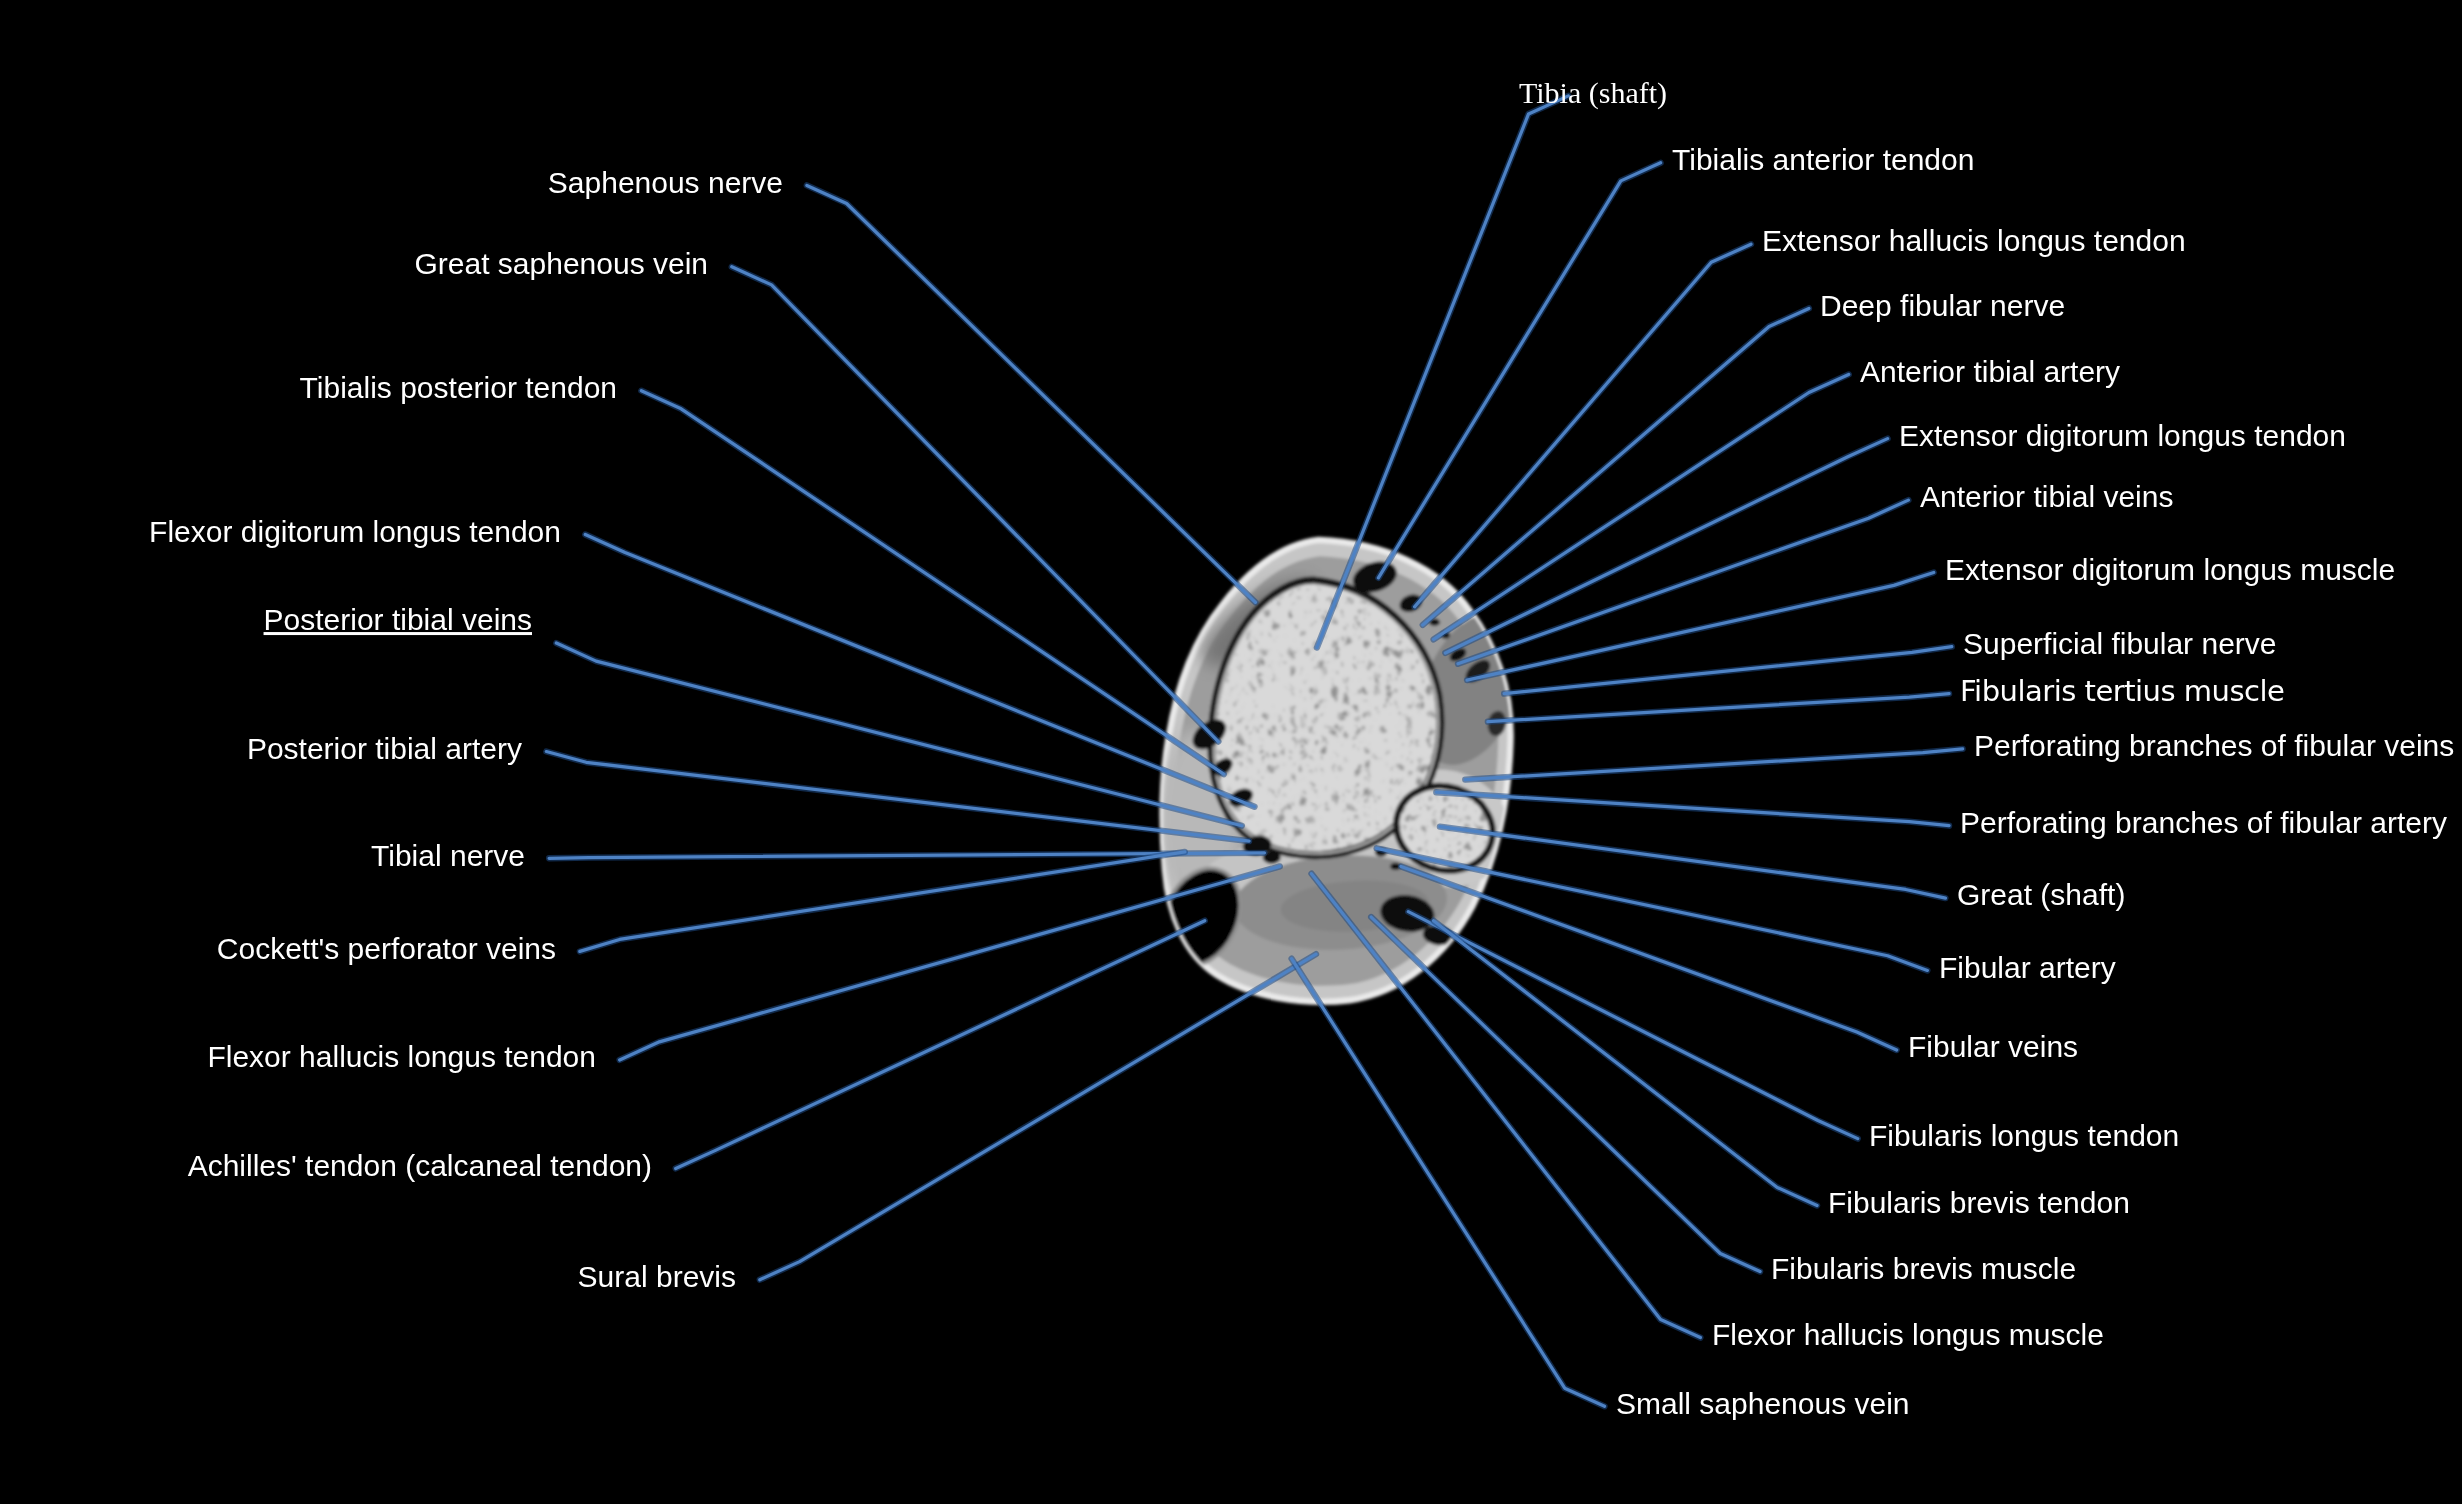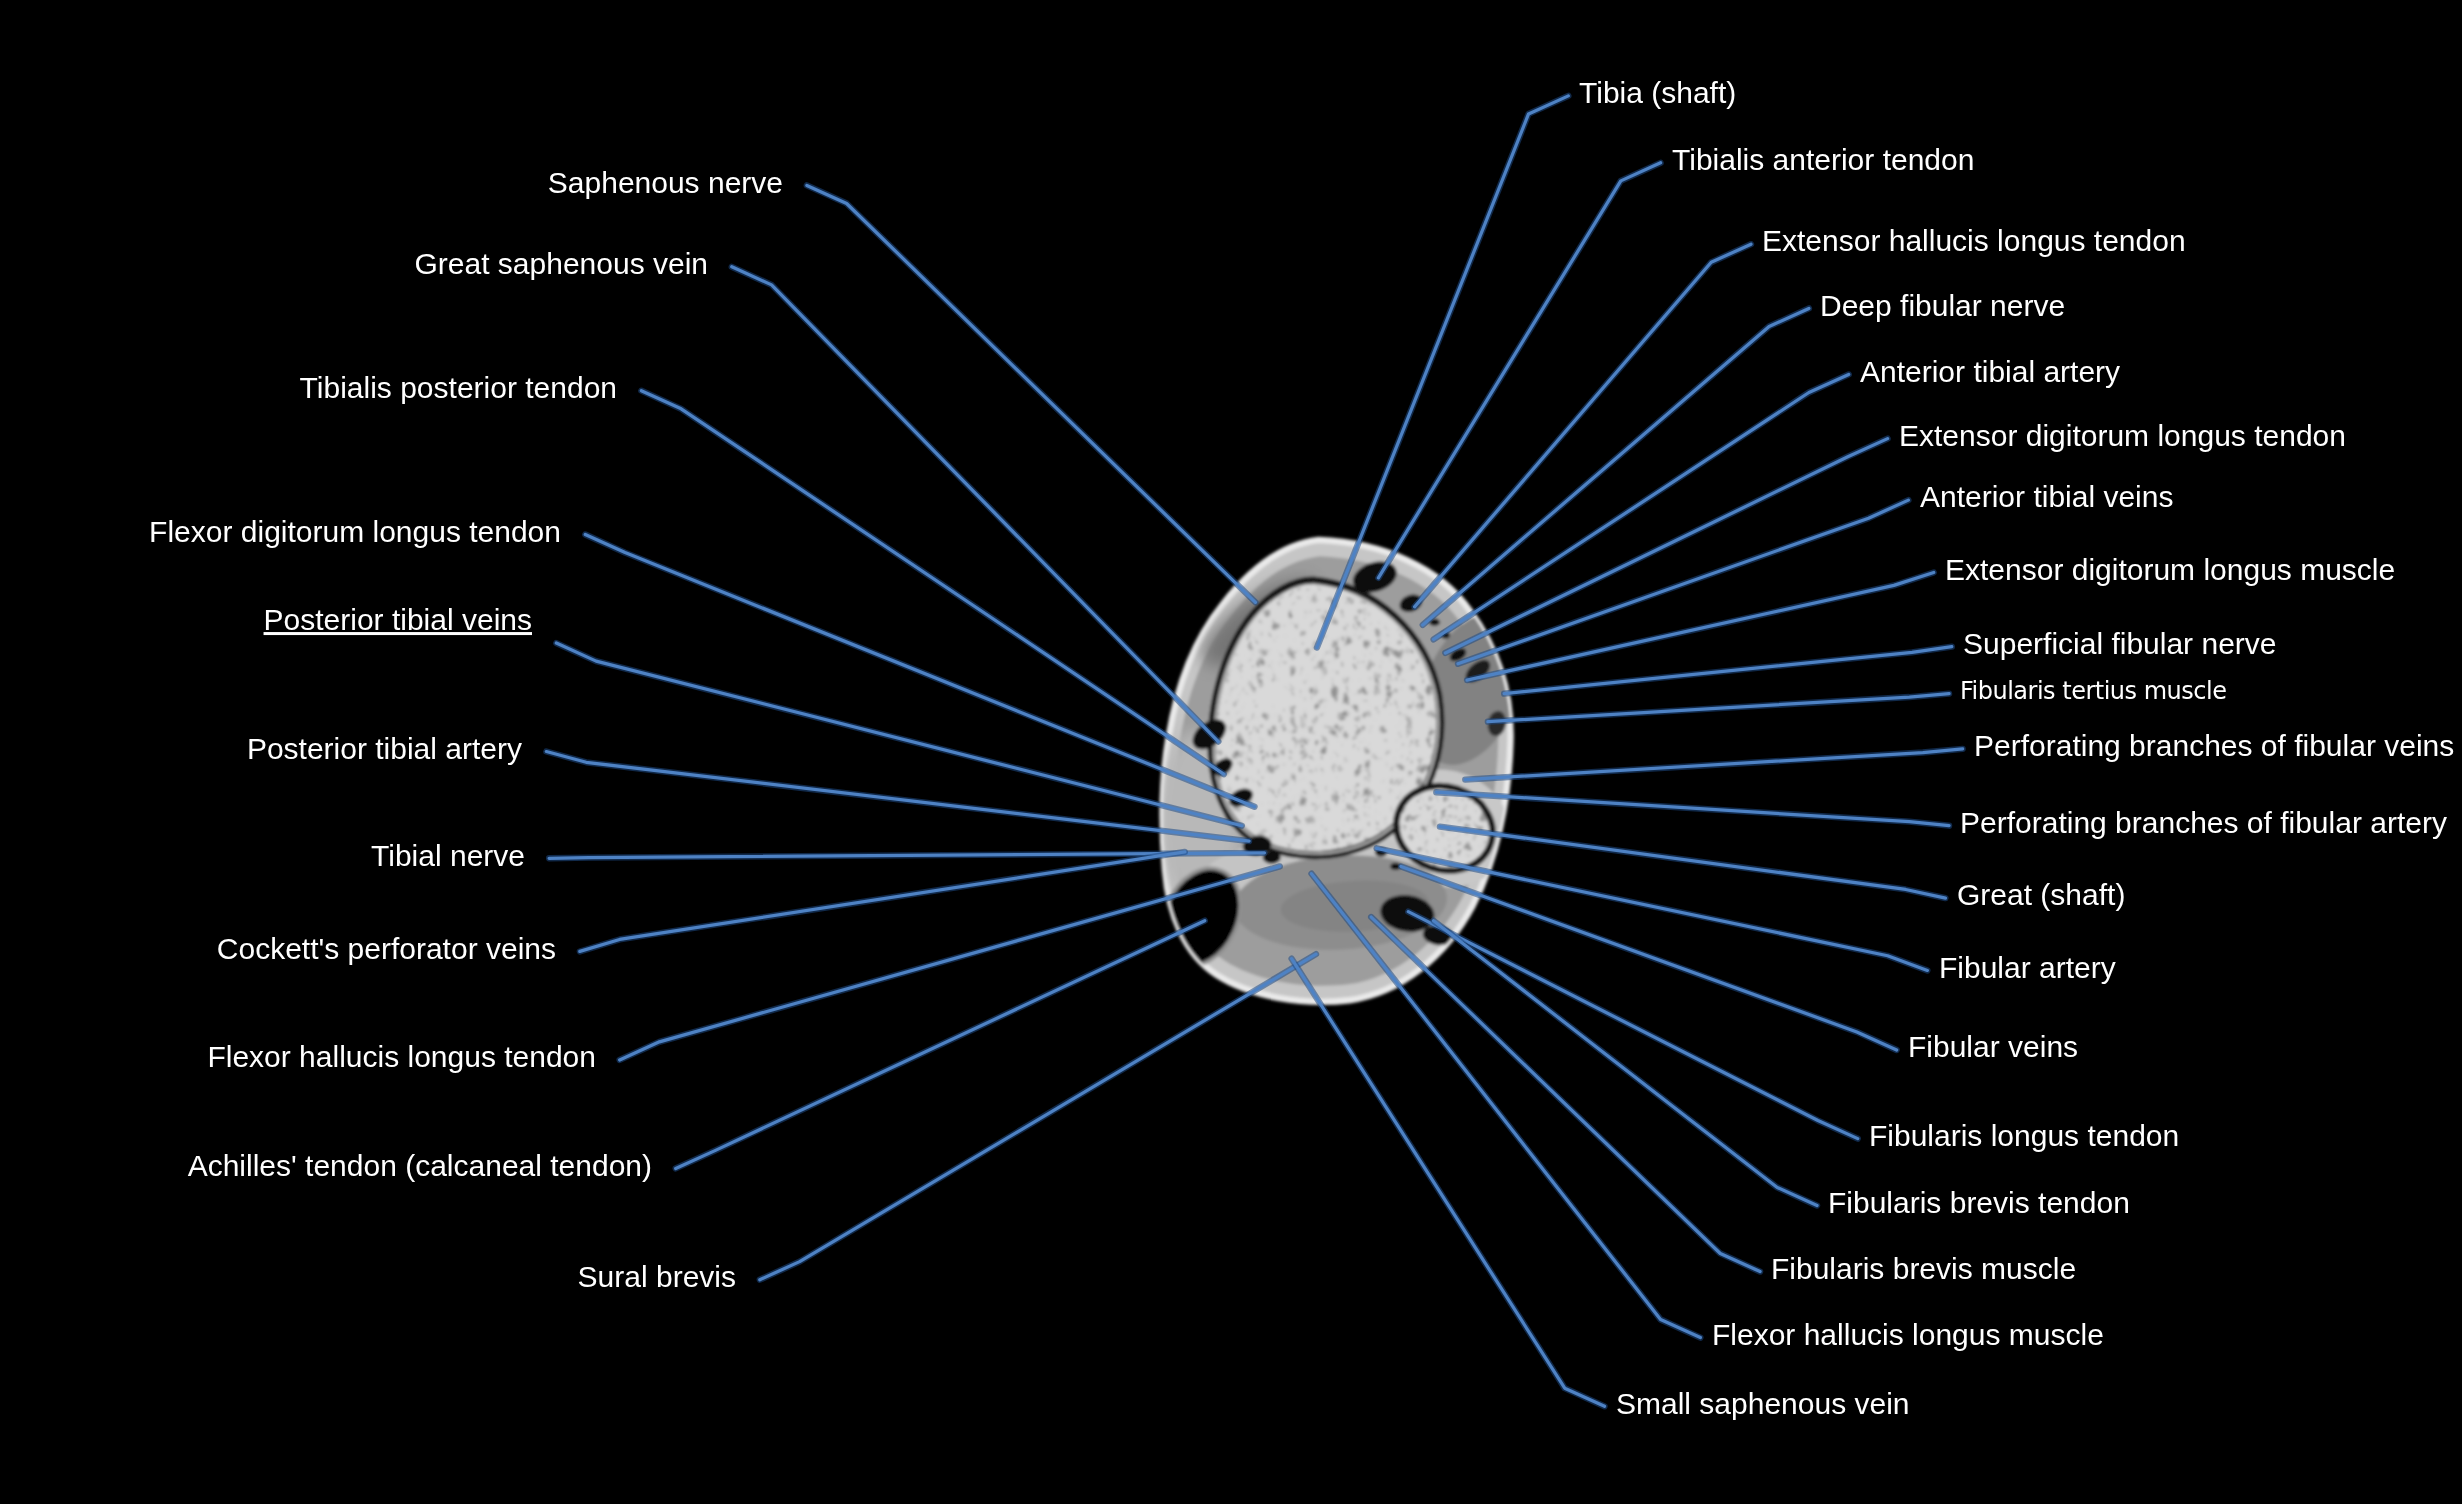--- a/index.html
+++ b/index.html
@@ -38,21 +38,21 @@
     font-size: 30px;
     line-height: 1.15;
     white-space: nowrap;
     transform: translateY(-52%);
     font-family: "Liberation Sans", sans-serif;
     pointer-events: auto;
     cursor: default;
   }
   .anat-label.alt-font {
     font-family: "DejaVu Sans", sans-serif;
-    font-size: 24px;
+    font-size: 29px;
     letter-spacing: -0.5px;
   }
   .side-left  { text-align: right; }
   .side-right { text-align: left; }
 </style>
 </head>
 <body>
 
 <div id="canvas">
 
@@ -238,21 +238,21 @@
       <div class="anat-label side-left" style="top: 265px; right: 1754px;">Great saphenous vein</div>
       <div class="anat-label side-left" style="top: 389px; right: 1845px;">Tibialis posterior tendon</div>
       <div class="anat-label side-left" style="top: 533px; right: 1901px;">Flexor digitorum longus tendon</div>
       <div class="anat-label side-left" style="top: 621px; right: 1930px; text-decoration: underline;">Posterior tibial veins</div>
       <div class="anat-label side-left" style="top: 750px; right: 1940px;">Posterior tibial artery</div>
       <div class="anat-label side-left" style="top: 857px; right: 1937px;">Tibial nerve</div>
       <div class="anat-label side-left" style="top: 950px; right: 1906px;">Cockett's perforator veins</div>
       <div class="anat-label side-left" style="top: 1058px; right: 1866px;">Flexor hallucis longus tendon</div>
       <div class="anat-label side-left" style="top: 1167px; right: 1810px;">Achilles' tendon (calcaneal tendon)</div>
       <div class="anat-label side-left" style="top: 1278px; right: 1726px;">Sural brevis</div>
-      <div class="anat-label side-right" style="top: 94px; left: 1579px;">Tibia (shaft)</div>
+      <div class="anat-label side-right" style="top: 94px; left: 1519px; font-family: Liberation Serif, serif;">Tibia (shaft)</div>
       <div class="anat-label side-right" style="top: 161px; left: 1672px;">Tibialis anterior tendon</div>
       <div class="anat-label side-right" style="top: 242px; left: 1762px;">Extensor hallucis longus tendon</div>
       <div class="anat-label side-right" style="top: 307px; left: 1820px;">Deep fibular nerve</div>
       <div class="anat-label side-right" style="top: 373px; left: 1860px;">Anterior tibial artery</div>
       <div class="anat-label side-right" style="top: 437px; left: 1899px;">Extensor digitorum longus tendon</div>
       <div class="anat-label side-right" style="top: 498px; left: 1920px;">Anterior tibial veins</div>
       <div class="anat-label side-right" style="top: 571px; left: 1945px;">Extensor digitorum longus muscle</div>
       <div class="anat-label side-right" style="top: 645px; left: 1963px;">Superficial fibular nerve</div>
       <div class="anat-label side-right alt-font" style="top: 692px; left: 1960px;">Fibularis tertius muscle</div>
       <div class="anat-label side-right" style="top: 824px; left: 1960px;">Perforating branches of fibular artery</div>

